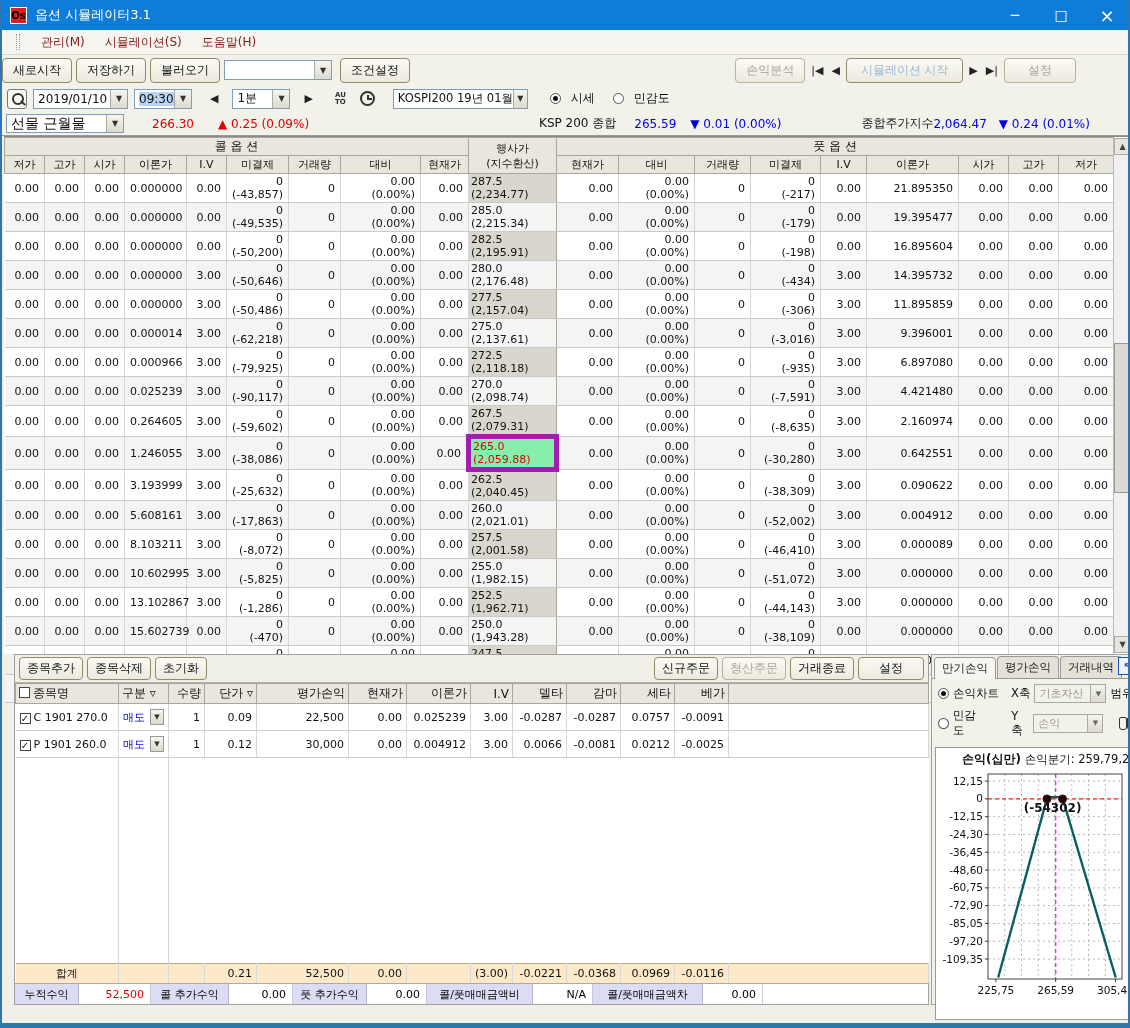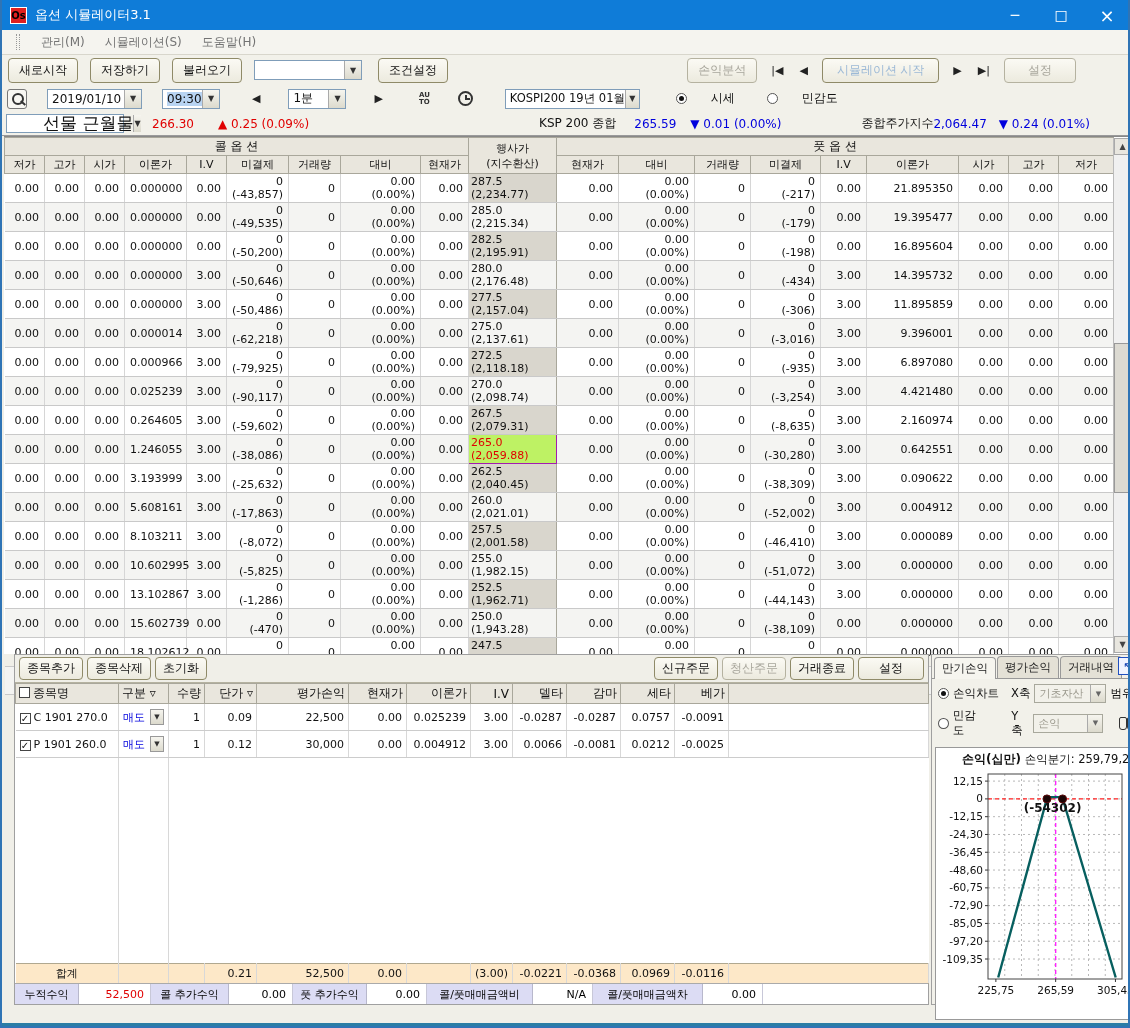--- a/index.html
+++ b/index.html
@@ -7,24 +7,24 @@
   #win{position:relative;width:1130px;height:1028px;background:#f0efe8;border:2px solid #2f74b5;border-top:none;overflow:hidden;}
   
   .titlebar{position:absolute;left:-2px;top:0;width:1130px;height:30px;background:#0f7cd8;display:flex;align-items:center;color:#fff;}
   .appicon{width:17px;height:17px;margin:0 8px 0 10px;background:#e02020;border:1px solid #fff;color:#000;font-size:10px;font-weight:bold;display:flex;align-items:center;justify-content:center;}
   .title-text{font-size:13px;}
   .winbtns{margin-left:auto;display:flex;height:30px;}
   .winbtn{width:46px;height:30px;display:flex;align-items:center;justify-content:center;font-size:14px;color:#fff;}
   
   .menubar{position:absolute;left:0;top:30px;width:1126px;height:25px;background:#f5f4ef;border-bottom:1px solid #d8d6cc;display:flex;align-items:center;padding-left:14px;gap:2px;}
   .menubar .grip{width:4px;height:16px;border-left:1px dotted #999;border-right:1px dotted #999;margin-right:10px;}
-  .menu-item{font-size:12px;color:#737373;padding:3px 9px;}
+  .menu-item{font-size:12px;color:#7f1d1d;padding:3px 9px;}
   
-  .tb1{position:absolute;left:0;top:55px;width:1126px;height:30px;background:#f2f1ea;display:flex;align-items:center;padding-left:6px;gap:12px;}
-  .tb2{position:absolute;left:0;top:85px;width:1126px;height:27px;background:#f2f1ea;display:flex;align-items:center;padding-left:5px;gap:20px;}
+  .tb1{position:absolute;left:0;top:55px;width:1126px;height:30px;background:#f2f1ea;display:flex;align-items:center;gap:4px;}
+  .tb2{position:absolute;left:0;top:85px;width:1126px;height:27px;background:#f2f1ea;display:flex;align-items:center;padding-left:5px;gap:6px;}
   .btn{background:linear-gradient(#fbfaf4,#eceade);border:1px solid #8f8a68;border-radius:4px;font-size:12px;color:#111;padding:3px 10px;white-space:nowrap;}
   .btn.sm{padding:2px 7px;}
   .btn.disabled{color:#a8a69c;border-color:#b5b2a0;}
   .btn.simstart{color:#9cb9d6;padding:3px 14px;}
   .combo{background:#fff;border:1px solid #7f9db9;height:20px;display:flex;align-items:center;font-size:12px;position:relative;padding-left:4px;color:#111;white-space:nowrap;}
   .combo .arrow{margin-left:auto;width:17px;height:100%;background:linear-gradient(#f6f5ef,#dcdacd);border-left:1px solid #aaa;display:flex;align-items:center;justify-content:center;font-size:8px;color:#333;}
   .navglyph{font-size:11px;color:#222;padding:0 2px;}
   .mag{width:20px;height:20px;border:1px solid #777;border-radius:3px;background:#f8f7f2;position:relative;}
   .mag::before{content:'';position:absolute;left:4px;top:3px;width:8px;height:8px;border:2px solid #333;border-radius:50%;}
   .mag::after{content:'';position:absolute;left:12px;top:12px;width:6px;height:2px;background:#333;transform:rotate(40deg);}
@@ -44,21 +44,21 @@
   table.chain-t{border-collapse:collapse;table-layout:fixed;width:1107px;font-size:11px;}
   .chain-t th{background:#e9e6dd;border:1px solid #a9a79b;font-weight:normal;color:#111;height:18px;padding:0;font-size:12px;margin-top:18px;}
   .chain-t th.sub{font-size:11px;}
   .chain-t td{border-right:1px solid #d6d6d6;border-bottom:1px solid #c9c9c9;padding:0 5px;height:28px;color:#111;}
   .chain-t tr.alt td{background:#f4f4f2;}
   .chain-t td.num{text-align:right;}
   .chain-t td.two{padding:1px 5px;}
   .two .l1,.two .l2{display:block;text-align:right;line-height:13px;}
   .chain-t td.strike{background:#d9d6cd;border-left:1px solid #a9a79b;border-right:1px solid #a9a79b;text-align:center;padding:1px 2px;}
   .strike .l1,.strike .l2{display:block;text-align:left;line-height:13px;}
-  .chain-t td.strike.hl{background:#bef264;border:1px solid #a21caf;}
+  .chain-t td.strike.hl{background:#86efac;border:5px solid #a21caf;}
   .chain-t td.strike.hl .l1,.chain-t td.strike.hl .l2{color:#e00000;}
   .vscroll{position:absolute;right:0;top:1px;width:17px;height:515px;background:#f0f0f0;border-left:1px solid #bbb;}
   .varr{position:absolute;left:0;width:17px;height:17px;background:#e8e6df;border:1px solid #aaa;font-size:8px;color:#444;display:flex;align-items:center;justify-content:center;}
   .vthumb{position:absolute;left:0;top:205px;width:17px;height:150px;background:#dcdad2;border:1px solid #999;}
   
   .bottom{position:absolute;left:12px;top:654px;width:898px;height:351px;background:#ffffff;}
   .posarea{position:absolute;left:0;top:0;width:915px;height:351px;border:1px solid #a0a0a0;background:#fff;}
   .posbtns{height:28px;background:#f0efe8;display:flex;align-items:center;gap:4px;padding-left:4px;border-bottom:1px solid #b5b2a0;}
   .posbtns .spacer{flex:1;}
   table.pos-t{border-collapse:collapse;table-layout:fixed;width:913px;font-size:11px;}
@@ -163,21 +163,21 @@
       <span class="arrow">▼</span>
     </div>
     <span class="radio on" style="margin-left:16px;"></span>
     <span class="radio-lbl">시세</span>
     <span class="radio" style="margin-left:12px;"></span>
     <span class="radio-lbl">민감도</span>
   </div>
 
   <div class="quotebar">
     <div class="combo" style="width:118px;height:19px;">
-      <span style="font-size:17px;margin-left:32px;">선물 근월물</span>
+      <span style="font-size:14px;">선물 근월물</span>
       <span class="arrow">▼</span>
     </div>
     <span class="red" style="margin-left:28px;">266.30</span>
     <span class="red" style="margin-left:24px;">▲ 0.25 (0.09%)</span>
     <span class="lbl" style="margin-left:230px;">KSP 200 종합</span>
     <span class="blue" style="margin-left:18px;">265.59</span>
     <span class="blue" style="margin-left:14px;">▼ 0.01 (0.00%)</span>
     <span class="lbl" style="margin-left:80px;">종합주가지수</span>
     <span class="blue" style="">2,064.47</span>
     <span class="blue" style="margin-left:12px;">▼ 0.24 (0.01%)</span>
@@ -509,21 +509,21 @@
               <span class="l2">(2,098.74)</span>
             </td>
             <td class="num">0.00</td>
             <td class="two">
               <span class="l1">0.00</span>
               <span class="l2">(0.00%)</span>
             </td>
             <td class="num">0</td>
             <td class="two">
               <span class="l1">0</span>
-              <span class="l2">(-3,254)</span>
+              <span class="l2">(-7,591)</span>
             </td>
             <td class="num">3.00</td>
             <td class="num">4.421480</td>
             <td class="num">0.00</td>
             <td class="num">0.00</td>
             <td class="num">0.00</td>
           </tr>
           <tr>
             <td class="num">0.00</td>
             <td class="num">0.00</td>

